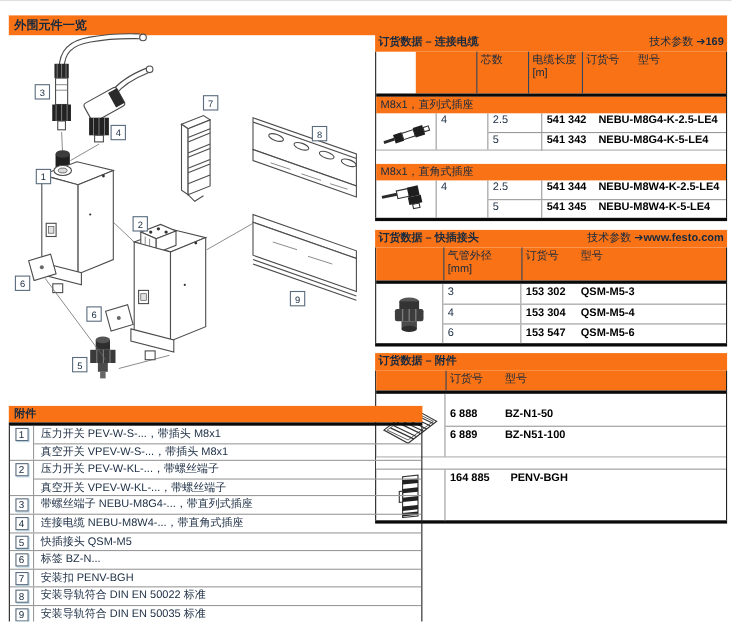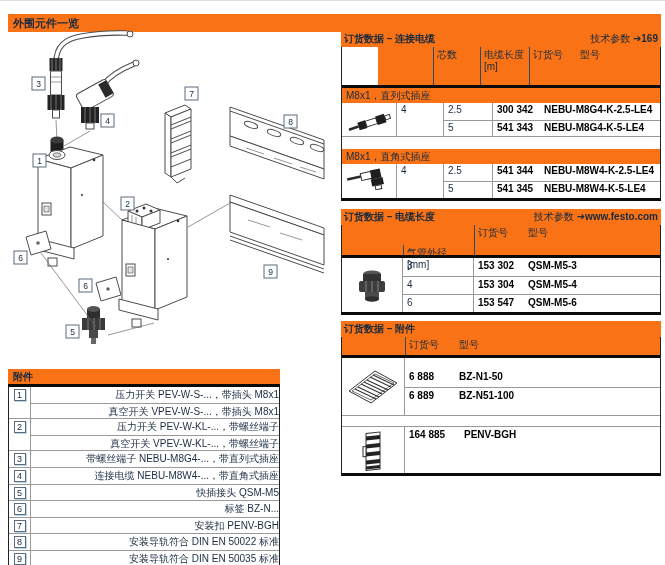--- a/index.html
+++ b/index.html
@@ -26,27 +26,27 @@
   .vcell { border-right:1px solid #999; padding:1px 0 0 4px; }
   .rcol { flex:1; }
   .rr { display:flex; }
   .rr + .rr { border-top:1px solid #999; }
   .lencell { width:49px; border-right:1px solid #999; padding:1px 0 0 4px; }
   .odcell { width:71px; border-right:1px solid #999; padding:2px 0 0 4px; }
   .ordtype { flex:1; padding:1px 0 0 4px; font-weight:bold; color:#000; }
   .ordno { display:inline-block; width:47px; }
   .ordno2 { display:inline-block; width:50px; }
   .spacer { background:#fff; }
-  .lg { position:absolute; left:8px; top:368px; width:272px; font-size:10px; }
+  .lg { position:absolute; left:8px; top:368px; width:376px; font-size:10px; }
   .lg-title { height:15px; line-height:15px; padding-left:5px; font-weight:bold; }
   .lg-row { display:flex; }
   .lg-row + .lg-row { border-top:1px solid #9a9a9a; }
   .lg-num { width:22px; border-right:1px solid #9a9a9a; display:flex;
             justify-content:center; padding-top:2px; }
-  .lg-lines { flex:1;text-align:right; }
+  .lg-lines { flex:1; }
   .lg-line { height:15.6px; line-height:15.6px; padding-left:6px; white-space:nowrap; overflow:hidden; }
   .lg-line + .lg-line { border-top:1px solid #9a9a9a; }
   .mkq { width:12px; height:12px; border:1px solid #5a6b7d; background:#fff; color:#16293e;
          font-size:9px; line-height:11px; text-align:center; box-shadow:1px 1px 0 #b9d9e7; }
   svg text.mkt { font-size:8.5px; fill:#16293e; font-family:"Liberation Sans",sans-serif; }
   svg .mkr { fill:#fff; stroke:#5a6b7d; stroke-width:1; }
   svg .ln { stroke:#4c4c4c; stroke-width:1; fill:none; }
   svg .fw { fill:#fff; stroke:#4c4c4c; stroke-width:1; }
   svg .thin { stroke:#6a6a6a; stroke-width:0.7; fill:none; }
 </style>
@@ -267,21 +267,21 @@
               <rect x="19" y="13" width="11" height="6" fill="#fff" stroke="#333"></rect>
               <rect x="30" y="11.5" width="9" height="9" fill="#1e1e1e"></rect>
               <rect x="39" y="14" width="5" height="4" fill="#fff" stroke="#333"></rect>
             </g>
           </svg>
         </div>
         <div class="vcell" style="width:47px;">4</div>
         <div class="rcol">
           <div class="rr" style="height:17px;">
             <div class="lencell">2.5</div>
-            <div class="ordtype"><span class="ordno">300 342</span><span>NEBU-M8G4-K-2.5-LE4</span></div>
+            <div class="ordtype"><span class="ordno">541 342</span><span>NEBU-M8G4-K-2.5-LE4</span></div>
           </div>
           <div class="rr" style="height:17px;">
             <div class="lencell">5</div>
             <div class="ordtype"><span class="ordno">541 343</span><span>NEBU-M8G4-K-5-LE4</span></div>
           </div>
         </div>
       </div>
       <div class="spacer" style="height:12px;"></div>
       <div class="secband band">M8x1，直角式插座</div>
       <div class="flexrows" style="height:34px; border-bottom:none;">
@@ -307,27 +307,27 @@
             <div class="ordtype"><span class="ordno">541 345</span><span>NEBU-M8W4-K-5-LE4</span></div>
           </div>
         </div>
       </div>
     </div>
     <div class="rule2"></div>
   </div>
 
   <div class="tbl" style="left:341px; top:208px;">
     <div class="tbl-head band">
-      <span>订货数据 – 电缆长度</span>
+      <span>订货数据 – 快插接头</span>
       <span class="techref"><span>技术参数</span> <span class="arr">➔</span><span class="tgt">www.festo.com</span></span>
     </div>
     <div class="frame">
       <div class="colhead band" style="height:30px;">
         <div class="hc" style="width:61px;"></div>
-        <div class="hc" style="width:71px;margin-top:20px;"><span>气管外径</span><br><span>[mm]</span></div>
+        <div class="hc" style="width:71px;"><span>气管外径</span><br><span>[mm]</span></div>
         <div class="hc" style="flex:1;"><span class="ordno2">订货号</span><span>型号</span></div>
       </div>
       <div class="rule2"></div>
       <div class="flexrows" style="height:54px; border-bottom:none;">
         <div class="icell" style="width:61px;">
           <svg width="40" height="40" viewBox="0 0 40 40">
             <ellipse cx="20" cy="9" rx="9" ry="3.5" fill="#555"></ellipse>
             <rect x="11" y="9" width="18" height="7" fill="#333"></rect>
             <rect x="7" y="16" width="26" height="11" rx="2" fill="#3d3d3d"></rect>
             <line x1="14" y1="16" x2="14" y2="27" stroke="#7d7d7d" stroke-width="1.2"></line>

